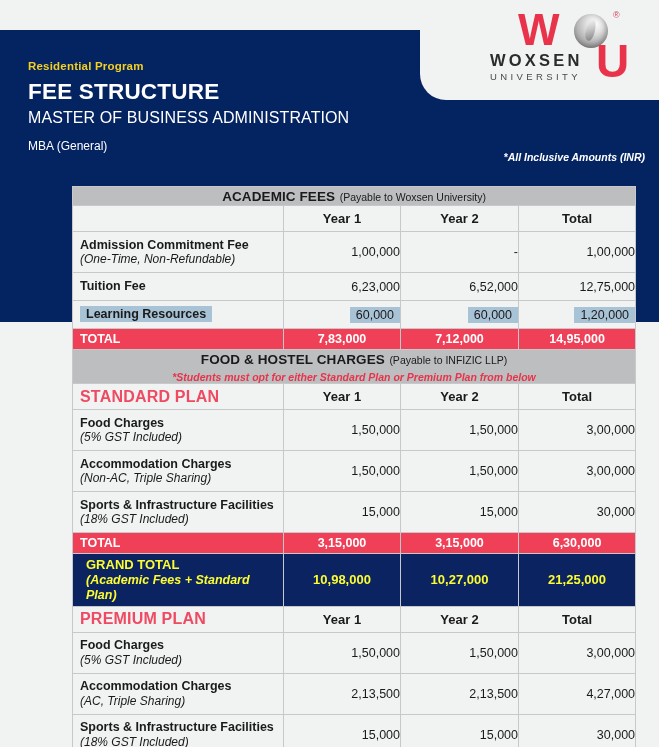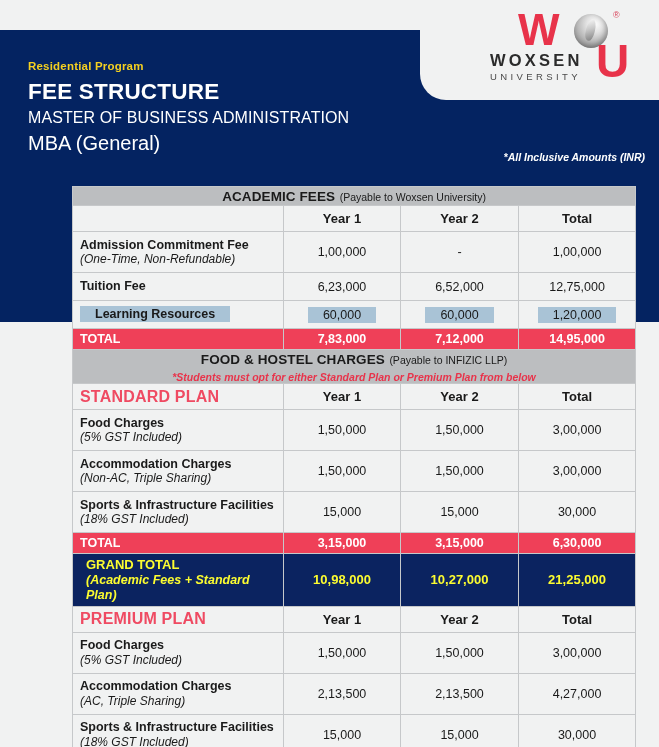--- a/index.html
+++ b/index.html
@@ -134,23 +134,23 @@
     line-height: 1.12;
   }
   #program-name {
     font-size: 16px;
     color: #ffffff;
     margin-top: 5px;
     letter-spacing: 0.1px;
     line-height: 1.15;
   }
   #program-specialization {
-    font-size: 20px;
+    font-size: 12px;
     color: #ffffff;
-    margin-top: 4px;
+    margin-top: 12px;
     line-height: 1.15;
   }
   #batch-label {
     font-size: 12.5px;
     font-weight: bold;
     color: #f5d020;
     margin-top: 5px;
     letter-spacing: 0.2px;
   }
   #inclusive-note {
@@ -235,21 +235,21 @@
   
   .data-row td {
     background: #f1f2f2;
     height: 34px;
   }
   .data-row td.lbl {
     padding: 3px 6px 3px 7px;
     text-align: left;
   }
   .data-row td.num {
-    text-align: center;
+    text-align: right;
     font-size: 12.5px;
     color: #1a1a1a;
   }
   .lbl-main {
     font-size: 12.5px;
     font-weight: bold;
     color: #1a1a1a;
     line-height: 1.18;
     display: block;
   }
@@ -258,21 +258,21 @@
     font-style: italic;
     color: #1a1a1a;
     line-height: 1.18;
     display: block;
   }
   .row-short td { height: 21px; }
 
   
   .sel {
     background: #a9c3d6;
-    padding: 1px 15px;
+    padding: 1px 6px;
     margin-top: 7px;
   }
 
   
   .total-row td {
     background: #ef4058;
     border-color: #ef4058;
     height: 20px;
     color: #ffffff;
     font-size: 12.5px;

